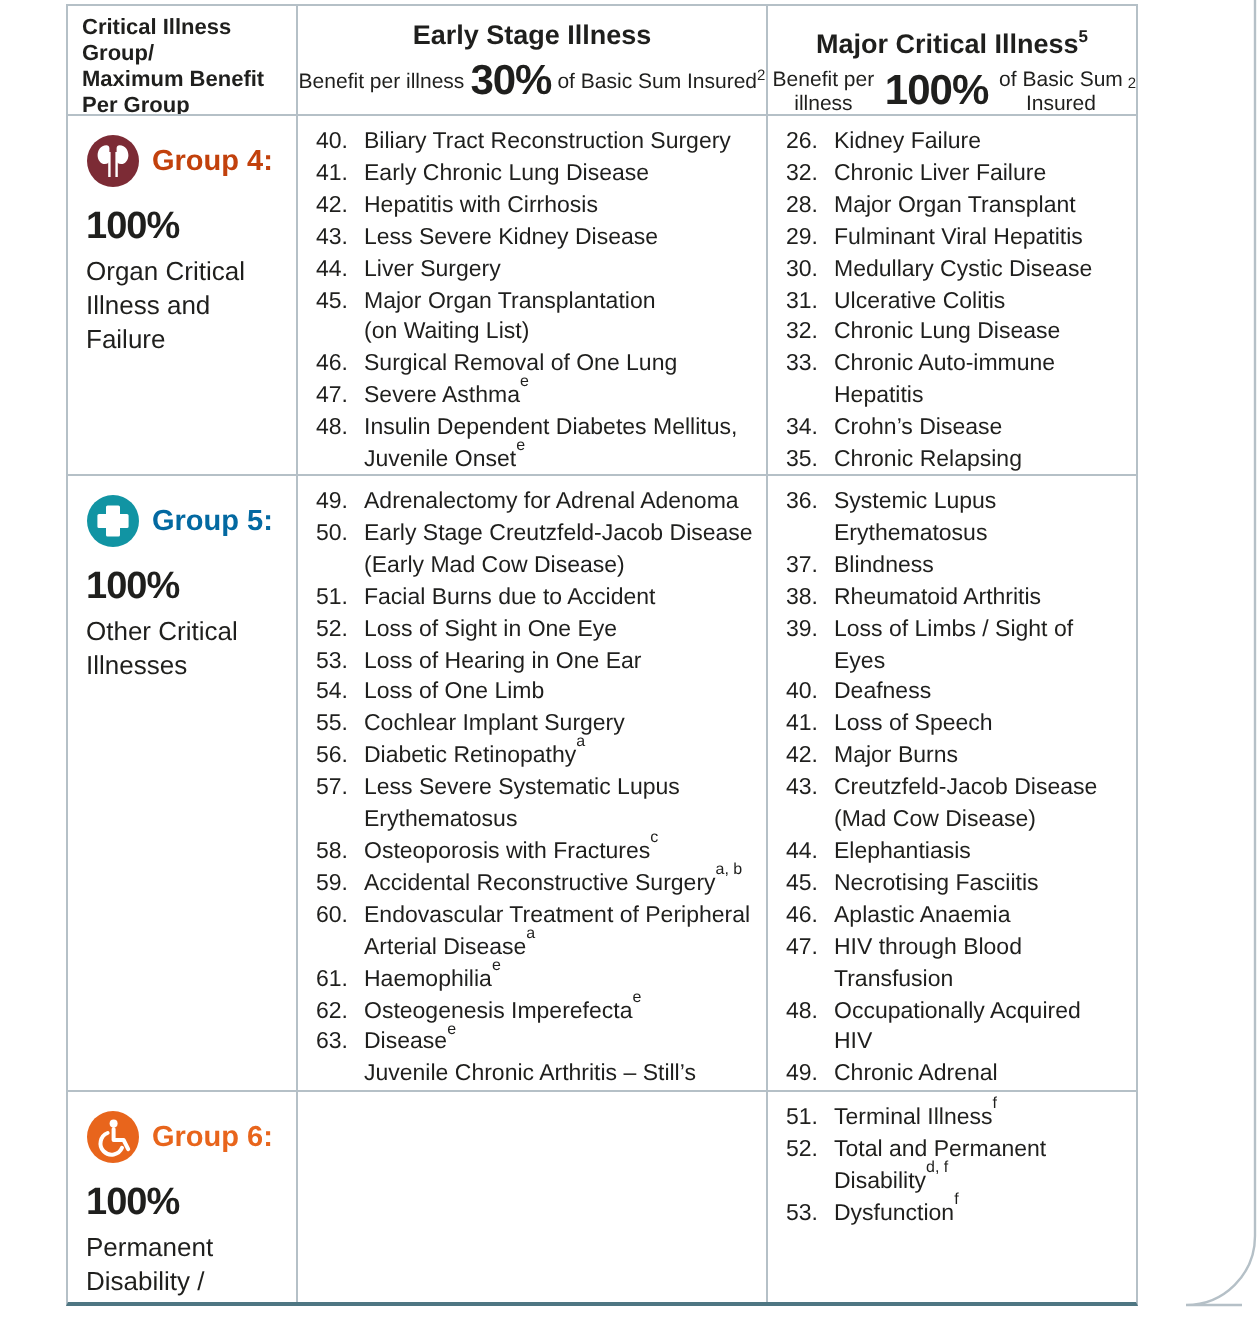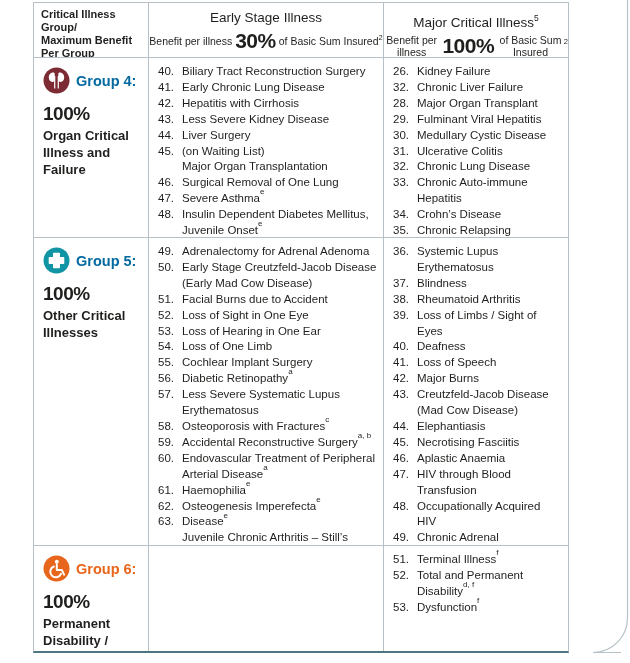--- a/index.html
+++ b/index.html
@@ -20,34 +20,34 @@
     background:#fff;
   }
   .cell { box-sizing:border-box; overflow:hidden; }
   .br { border-right:1px solid #b5c0c7; }
   .bb { border-bottom:1px solid #b5c0c7; }
 
   
   .hd1 { padding:5px 6px 0 7px; }
   .hd1-title { font-weight:bold; font-size:11px; line-height:13px; white-space:pre-line; }
   .hdc { text-align:center; padding-top:7px; }
-  .hdc-title { font-weight:normal; font-size:13.5px; line-height:16px; }
+  .hdc-title { font-weight:bold; font-size:13.5px; line-height:16px; }
   .hdc-title sup { font-size:8.5px; }
   .benefit-line { font-size:10.5px; margin-top:2px; display:flex; align-items:center; justify-content:center; }
   .benefit-pct { font-size:21px; font-weight:bold; margin:1px 3px; letter-spacing:-0.5px; }
   .benefit-line sup { font-size:7.5px; vertical-align:super; position:relative; top:-4px; }
 
   
   .gcell { padding:9px 4px 0 9px; }
   .group-head { display:flex; align-items:center; gap:6px; }
   .gicon { width:27px; height:27px; flex-shrink:0; display:block; }
   .glabel { font-weight:bold; font-size:14.5px; }
   .gpct { font-size:19px; font-weight:bold; margin-top:9px; letter-spacing:-0.5px; }
-  .gname { font-size:13px; font-weight:bold; line-height:17px; margin-top:2px; }
-  .g4 .glabel { color:#0369a1; }
+  .gname { font-size:13px; font-weight:normal; line-height:17px; margin-top:2px; }
+  .g4 .glabel { color:#c2410c; }
   .g5 .glabel { color:#0369a1; }
   .g6 .glabel { color:#e8651c; }
 
   
   .ill-list { padding:6px 6px 0 9px; }
   .ill-item { display:flex; font-size:11.5px; line-height:15.9px; }
   .ill-num { width:24px; flex-shrink:0; }
   .ill-line { display:block; }
   .ill-item sup { font-size:8px; line-height:0; position:relative; top:-3px; }
 </style>
@@ -124,22 +124,22 @@
         </div>
         <div class="ill-item">
           <span class="ill-num">44.</span>
           <span class="ill-text">
             <span class="ill-line">Liver Surgery</span>
           </span>
         </div>
         <div class="ill-item">
           <span class="ill-num">45.</span>
           <span class="ill-text">
+            <span class="ill-line">Major Organ Transplantation</span>
             <span class="ill-line">(on Waiting List)</span>
-            <span class="ill-line">Major Organ Transplantation</span>
           </span>
         </div>
         <div class="ill-item">
           <span class="ill-num">46.</span>
           <span class="ill-text">
             <span class="ill-line">Surgical Removal of One Lung</span>
           </span>
         </div>
         <div class="ill-item">
           <span class="ill-num">47.</span>

